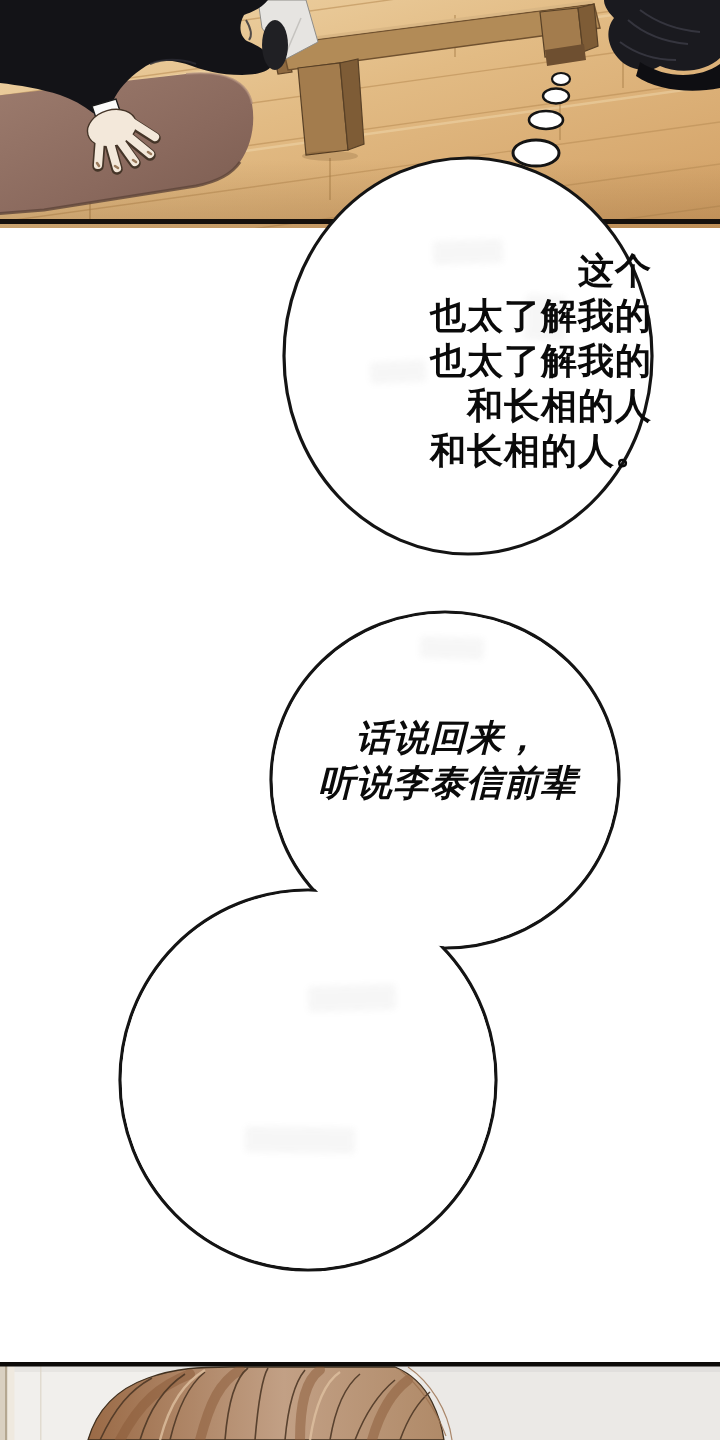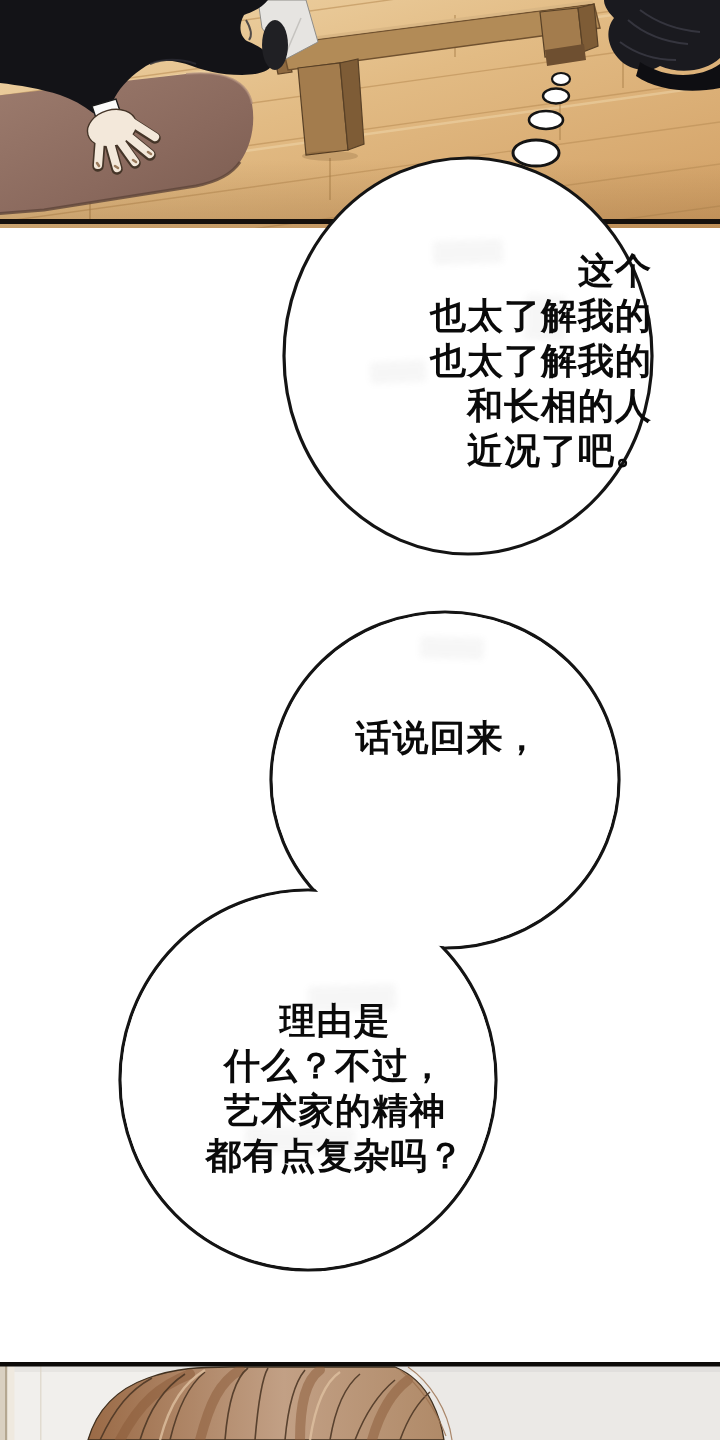--- a/index.html
+++ b/index.html
@@ -11,21 +11,21 @@
   #panel1{top:0;z-index:1;}
   #panel2{top:1362px;z-index:1;}
   #bubble-layer{position:absolute;left:0;top:0;z-index:2;pointer-events:none;}
   .ghost{position:absolute;background:#8c8c8c;opacity:.07;filter:blur(3px);border-radius:4px;z-index:3;}
   .bubble-text{
     position:absolute;z-index:4;width:364px;text-align:center;
     font-size:36px;line-height:45px;font-weight:700;letter-spacing:1px;color:#0a0a0a;
   }
   .bubble-text .line{display:block;}
   #text1{left:288px;top:248px;text-align:right;}
-  #text2{left:266px;top:715px;}
+  #text2{left:266px;top:715px;font-style:italic;}
   #text3{left:153px;top:998px;}
 </style>
 </head>
 <body>
 
 <div class="comic">
 
   <svg id="panel1" class="panel-svg" width="720" height="228" viewBox="0 0 720 228">
     <defs>
       <linearGradient id="floorGrad" x1="0" y1="0" x2="1" y2="1">
@@ -211,27 +211,22 @@
   <div class="ghost" style="left:370px;top:361px;width:56px;height:22px;transform:rotate(-3deg);"></div>
   <div class="ghost" style="left:420px;top:637px;width:64px;height:22px;transform:rotate(2deg);"></div>
   <div class="ghost" style="left:308px;top:985px;width:88px;height:26px;transform:rotate(-2deg);"></div>
   <div class="ghost" style="left:245px;top:1127px;width:110px;height:26px;transform:rotate(1deg);"></div>
 
   <div id="text1" class="bubble-text">
     <span class="line">这个</span>
     <span class="line">也太了解我的</span>
     <span class="line">也太了解我的</span>
     <span class="line">和长相的人</span>
-    <span class="line">近况了吧。</span>
+    <span class="line">和长相的人。</span>
   </div>
 
   <div id="text2" class="bubble-text">
     <span class="line">话说回来，</span>
+    <span class="line">听说李泰信前辈</span>
   </div>
 
-  <div id="text3" class="bubble-text">
-    <span class="line">理由是</span>
-    <span class="line">什么？不过，</span>
-    <span class="line">艺术家的精神</span>
-    <span class="line">都有点复杂吗？</span>
-  </div>
 
 </div>
 
 </body></html>

